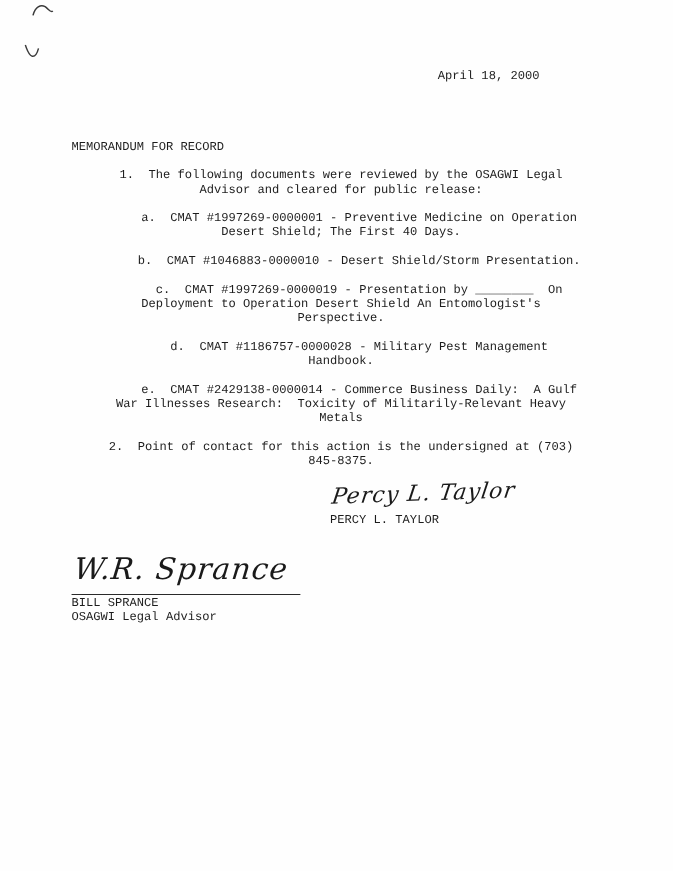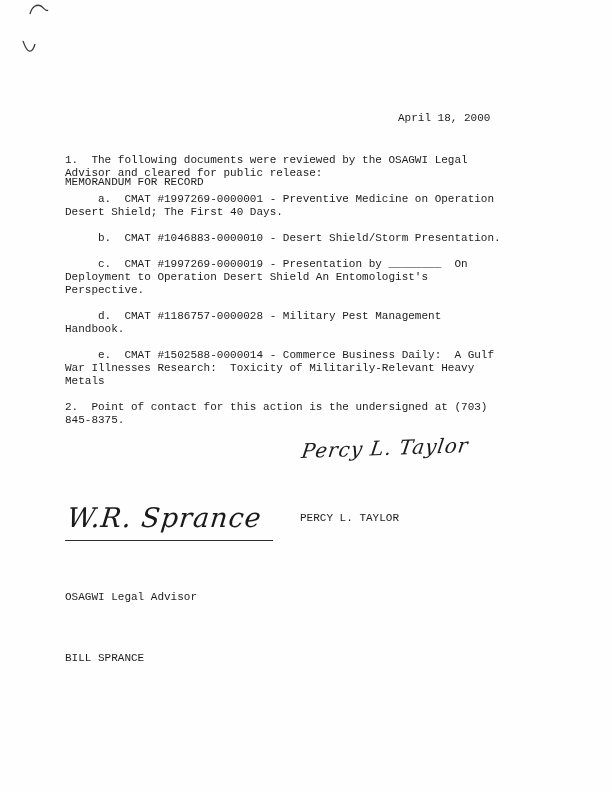--- a/index.html
+++ b/index.html
@@ -15,37 +15,37 @@
     overflow: hidden;
     font-family: "Liberation Mono", "DejaVu Sans Mono", monospace;
     color: #1c1c1c;
   }
   .typed {
     font-family: "Liberation Mono", "DejaVu Sans Mono", monospace;
     font-size: 11px;
     line-height: 13px;
     white-space: pre;
     color: #1c1c1c;
-    margin-top: 48px;
   }
   .date-line {
     position: absolute;
     left: 398px;
     top: 64px;
   }
   .memo-title {
     position: absolute;
     left: 65px;
     top: 128px;
   }
   .body-text {
     position: absolute;
     left: 65px;
     top: 154px;
     width: 490px;
+    text-align: center;
   }
   .para {
     margin: 0 0 13px 0;
   }
   .sig-block {
     position: absolute;
   }
   .sig-taylor {
     left: 300px;
     top: 438px;
@@ -109,34 +109,34 @@
 
     <div class="typed para">     b.  CMAT #1046883-0000010 - Desert Shield/Storm Presentation.</div>
 
     <div class="typed para">     c.  CMAT #1997269-0000019 - Presentation by ________  On
 Deployment to Operation Desert Shield An Entomologist's
 Perspective.</div>
 
     <div class="typed para">     d.  CMAT #1186757-0000028 - Military Pest Management
 Handbook.</div>
 
-    <div class="typed para">     e.  CMAT #1502588-0000014 - Commerce Business Daily:  A Gulf
+    <div class="typed para">     e.  CMAT #2429138-0000014 - Commerce Business Daily:  A Gulf
 War Illnesses Research:  Toxicity of Militarily-Relevant Heavy
 Metals</div>
 
     <div class="typed para">2.  Point of contact for this action is the undersigned at (703)
 845-8375.</div>
   </div>
 
   <div class="sig-block sig-taylor">
     <div class="script script-taylor">Percy L. Taylor</div>
     <div class="typed">PERCY L. TAYLOR</div>
   </div>
 
   <div class="sig-block sig-sprance">
     <div>
       <span class="script script-sprance">W.R. Sprance</span>
     </div>
+    <div class="typed">BILL SPRANCE</div>
     <div class="typed">OSAGWI Legal Advisor</div>
-    <div class="typed">BILL SPRANCE</div>
   </div>
 
 </div>
 
 </body></html>

